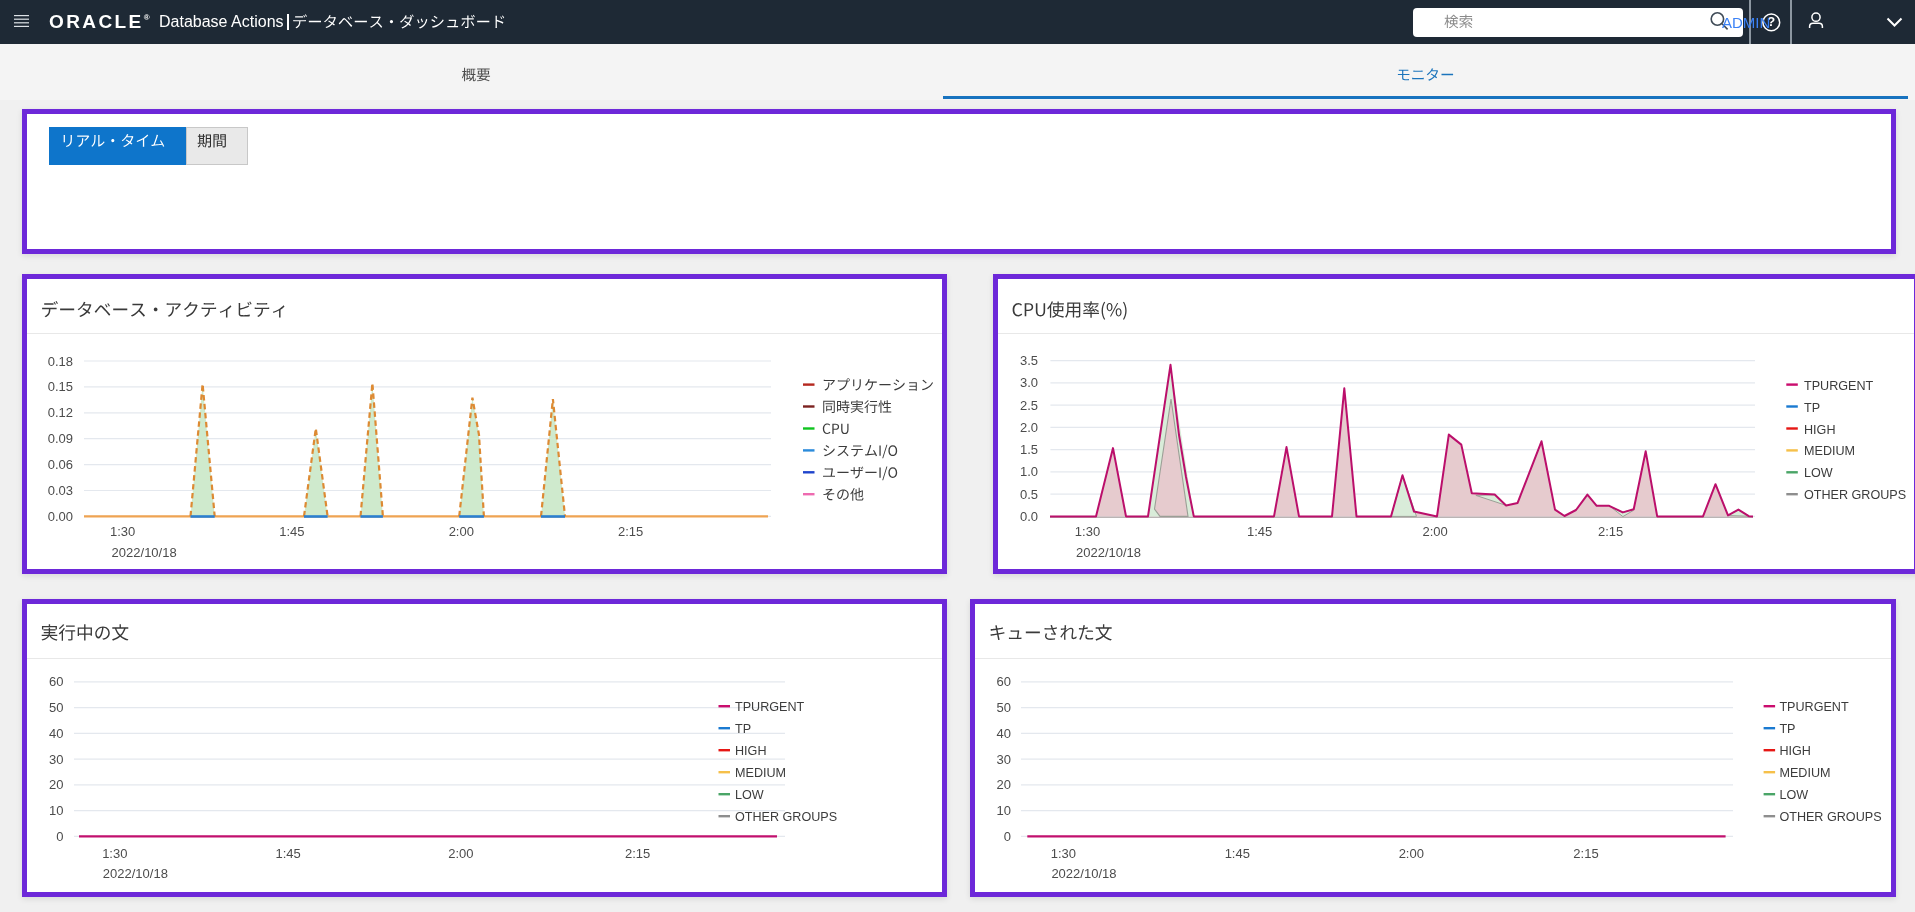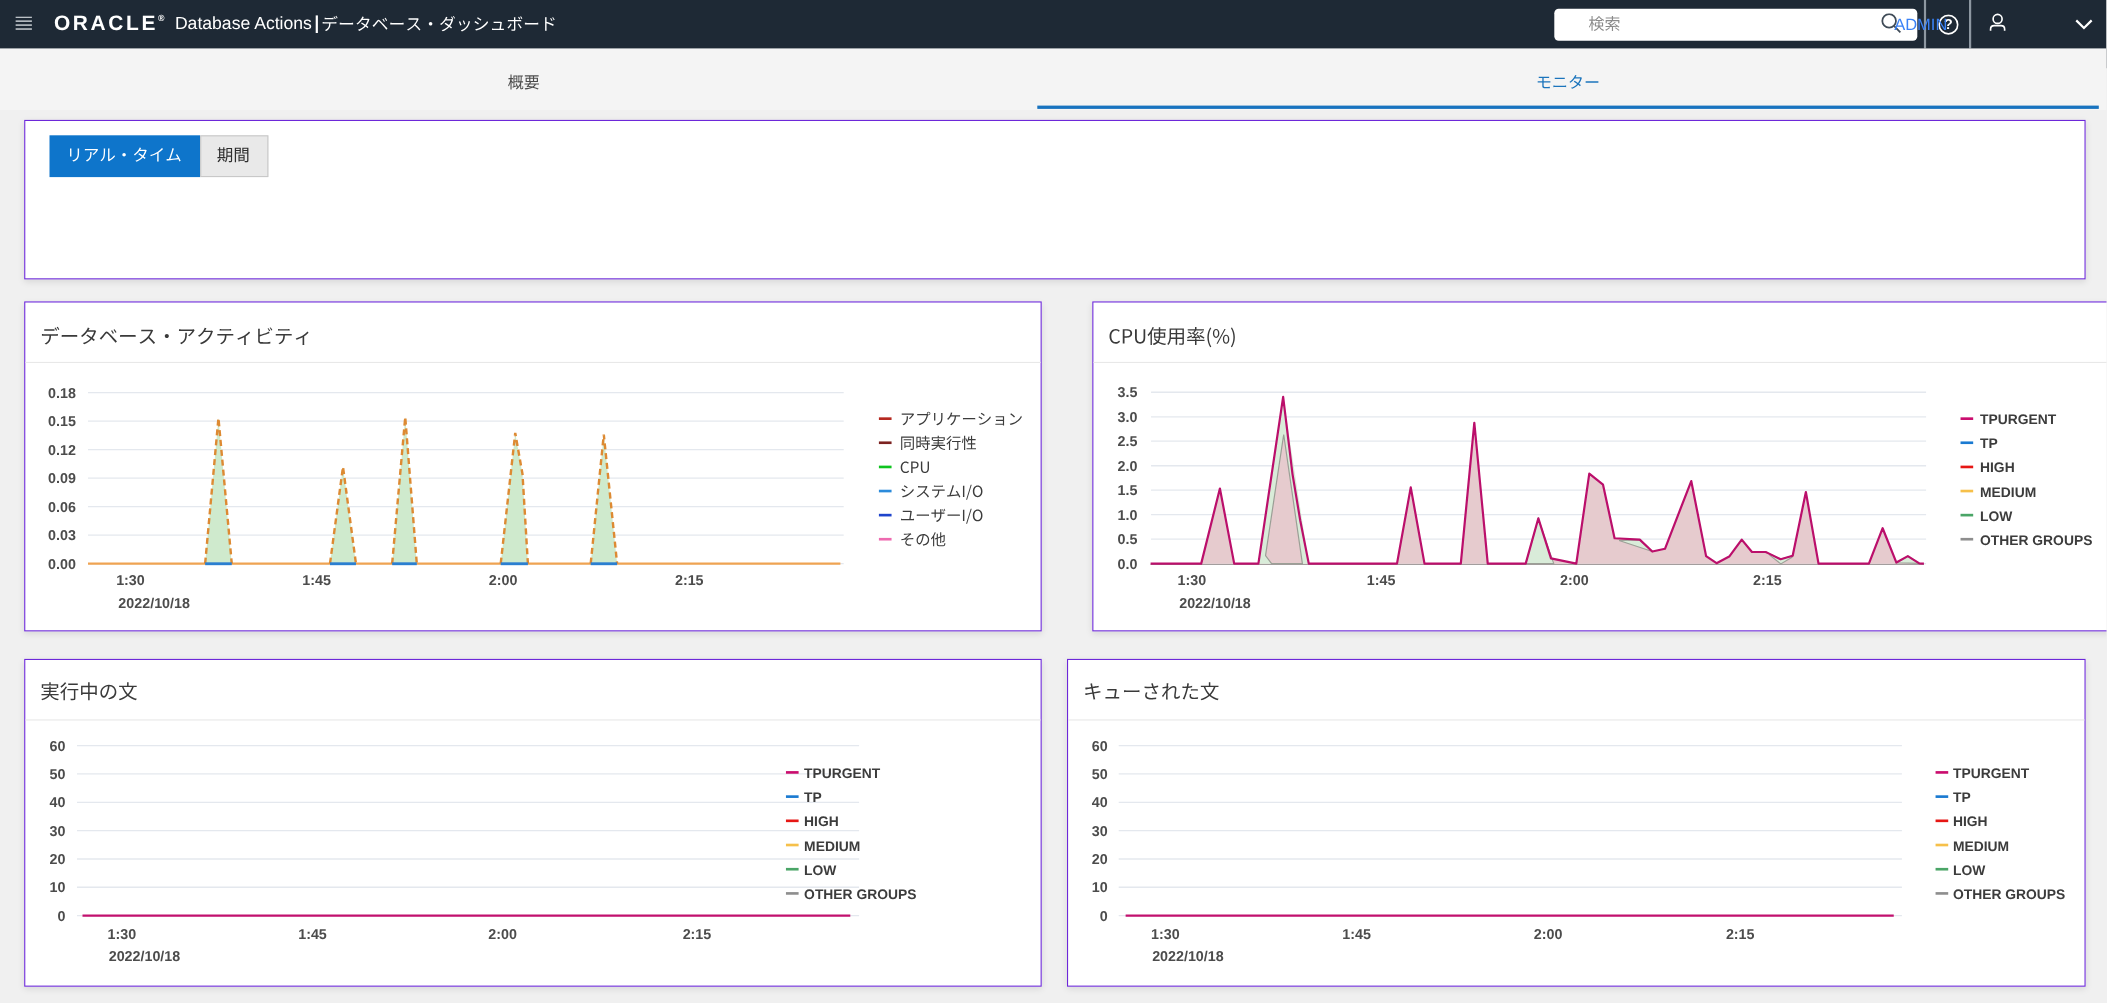--- a/index.html
+++ b/index.html
@@ -1,21 +1,21 @@
 <!DOCTYPE html>
 <html><head><meta charset="utf-8">
 <style>
 * { margin:0; padding:0; box-sizing:border-box; }
 html,body { width:1915px; height:912px; overflow:hidden; background:#f0f0f0;
   font-family:"Liberation Sans", sans-serif; position:relative; }
 .abs { position:absolute; }
 #header { position:absolute; left:0; top:0; width:1915px; height:62px; background:#1e2935; }
 #tabs { position:absolute; left:0; top:44px; width:1915px; height:56px; background:#f4f4f4; }
-.panel { position:absolute; background:#fff; border:1px solid #6d28d9;
-  box-shadow:0 2px 6px rgba(0,0,0,0.10);font-weight:bold; }
+.panel { position:absolute; background:#fff; border:5px solid #6d28d9;
+  box-shadow:0 2px 6px rgba(0,0,0,0.10); }
 .psep { position:absolute; left:0; top:54px; width:100%; height:1px; background:#e8e8e8; }
 svg.chart { position:absolute; left:0; top:0; }
 svg text { font-family:"Liberation Sans", sans-serif; }
 </style></head>
 <body>
 <div id="header">
   <svg class="abs" style="left:14px;top:15px" width="16" height="13">
     <g fill="#dde2e6">
     <rect x="0" y="0" width="15" height="1.2"></rect>
         <rect x="0" y="3.6" width="15" height="1.2"></rect>

